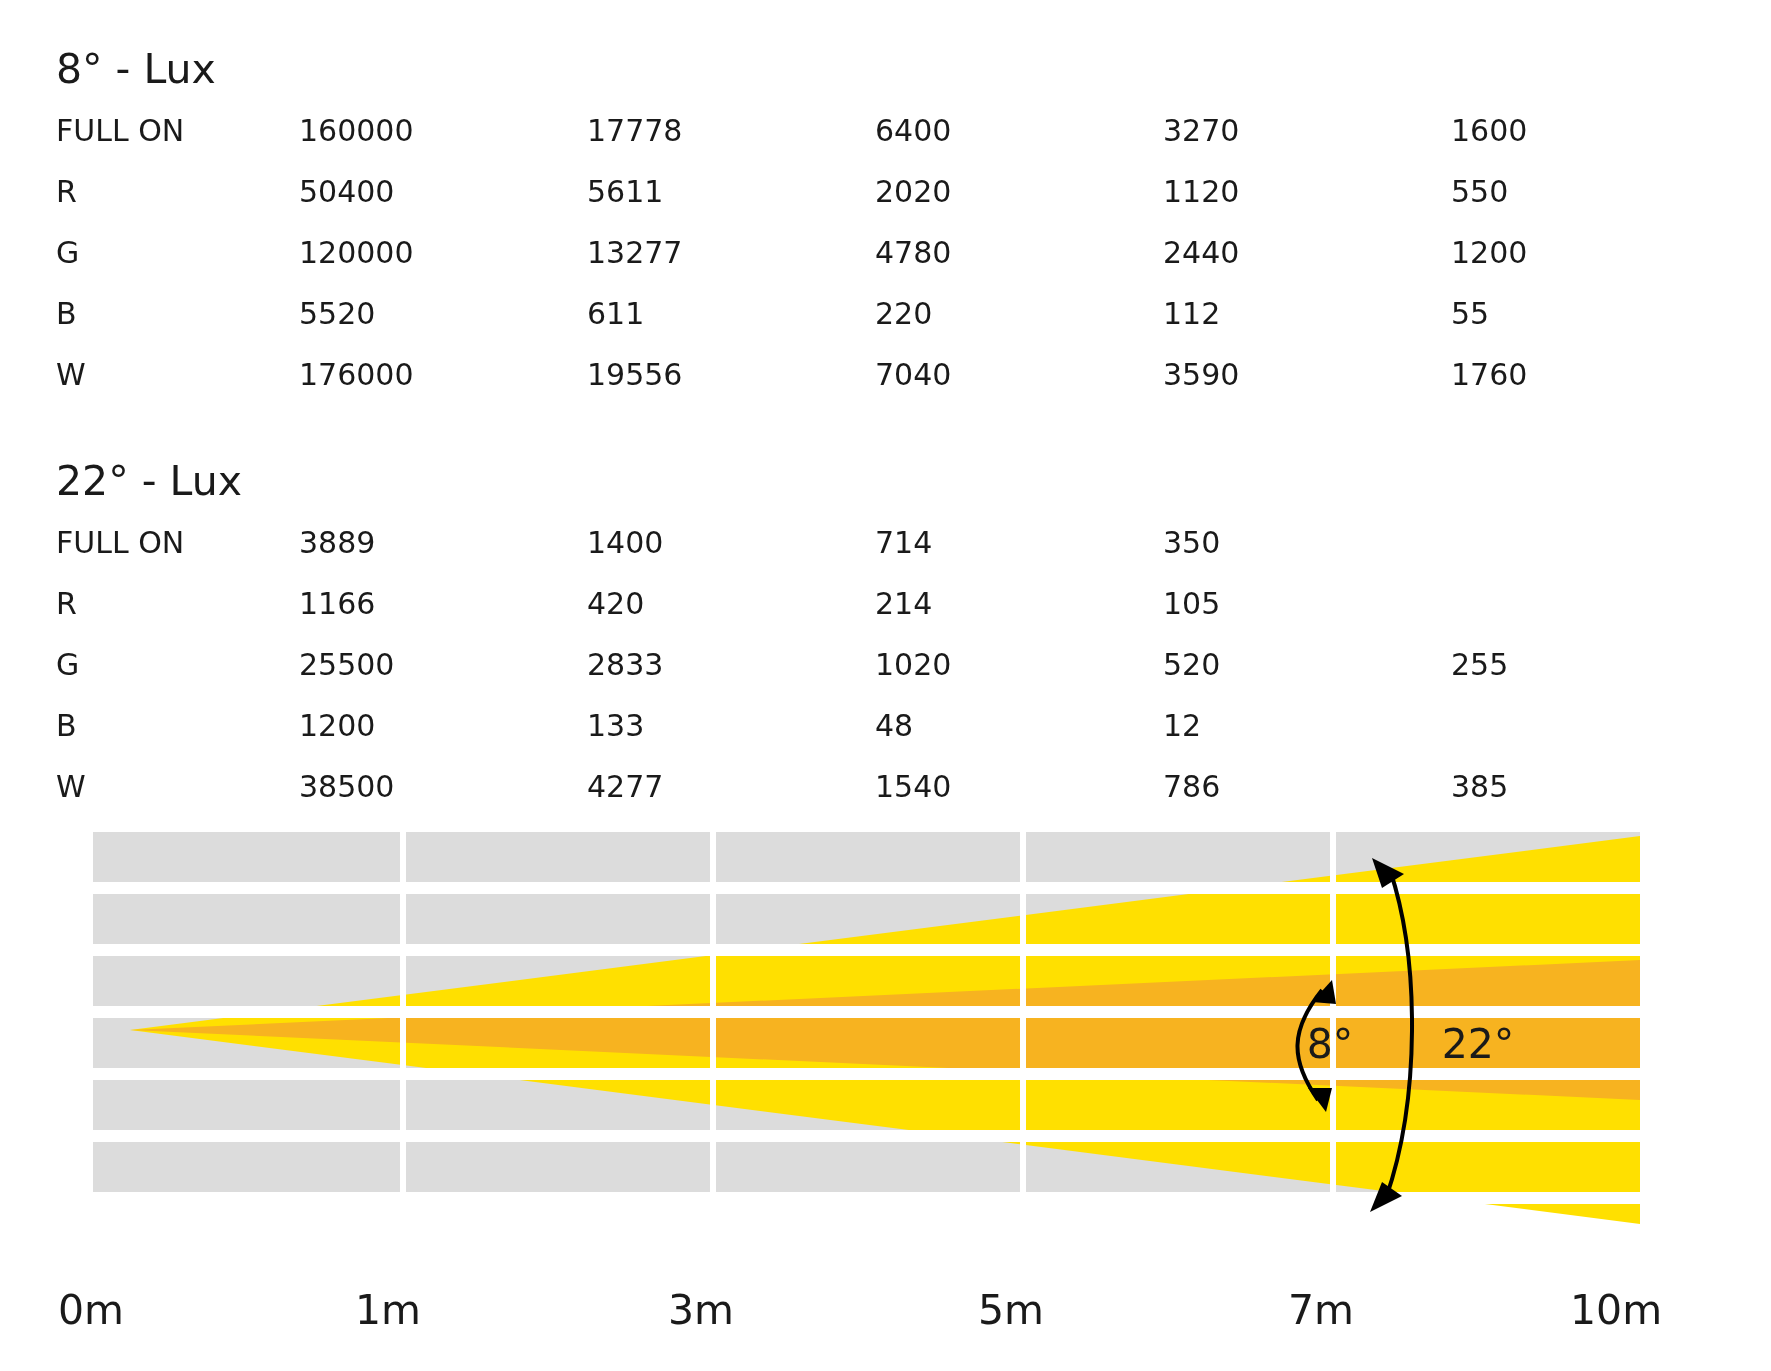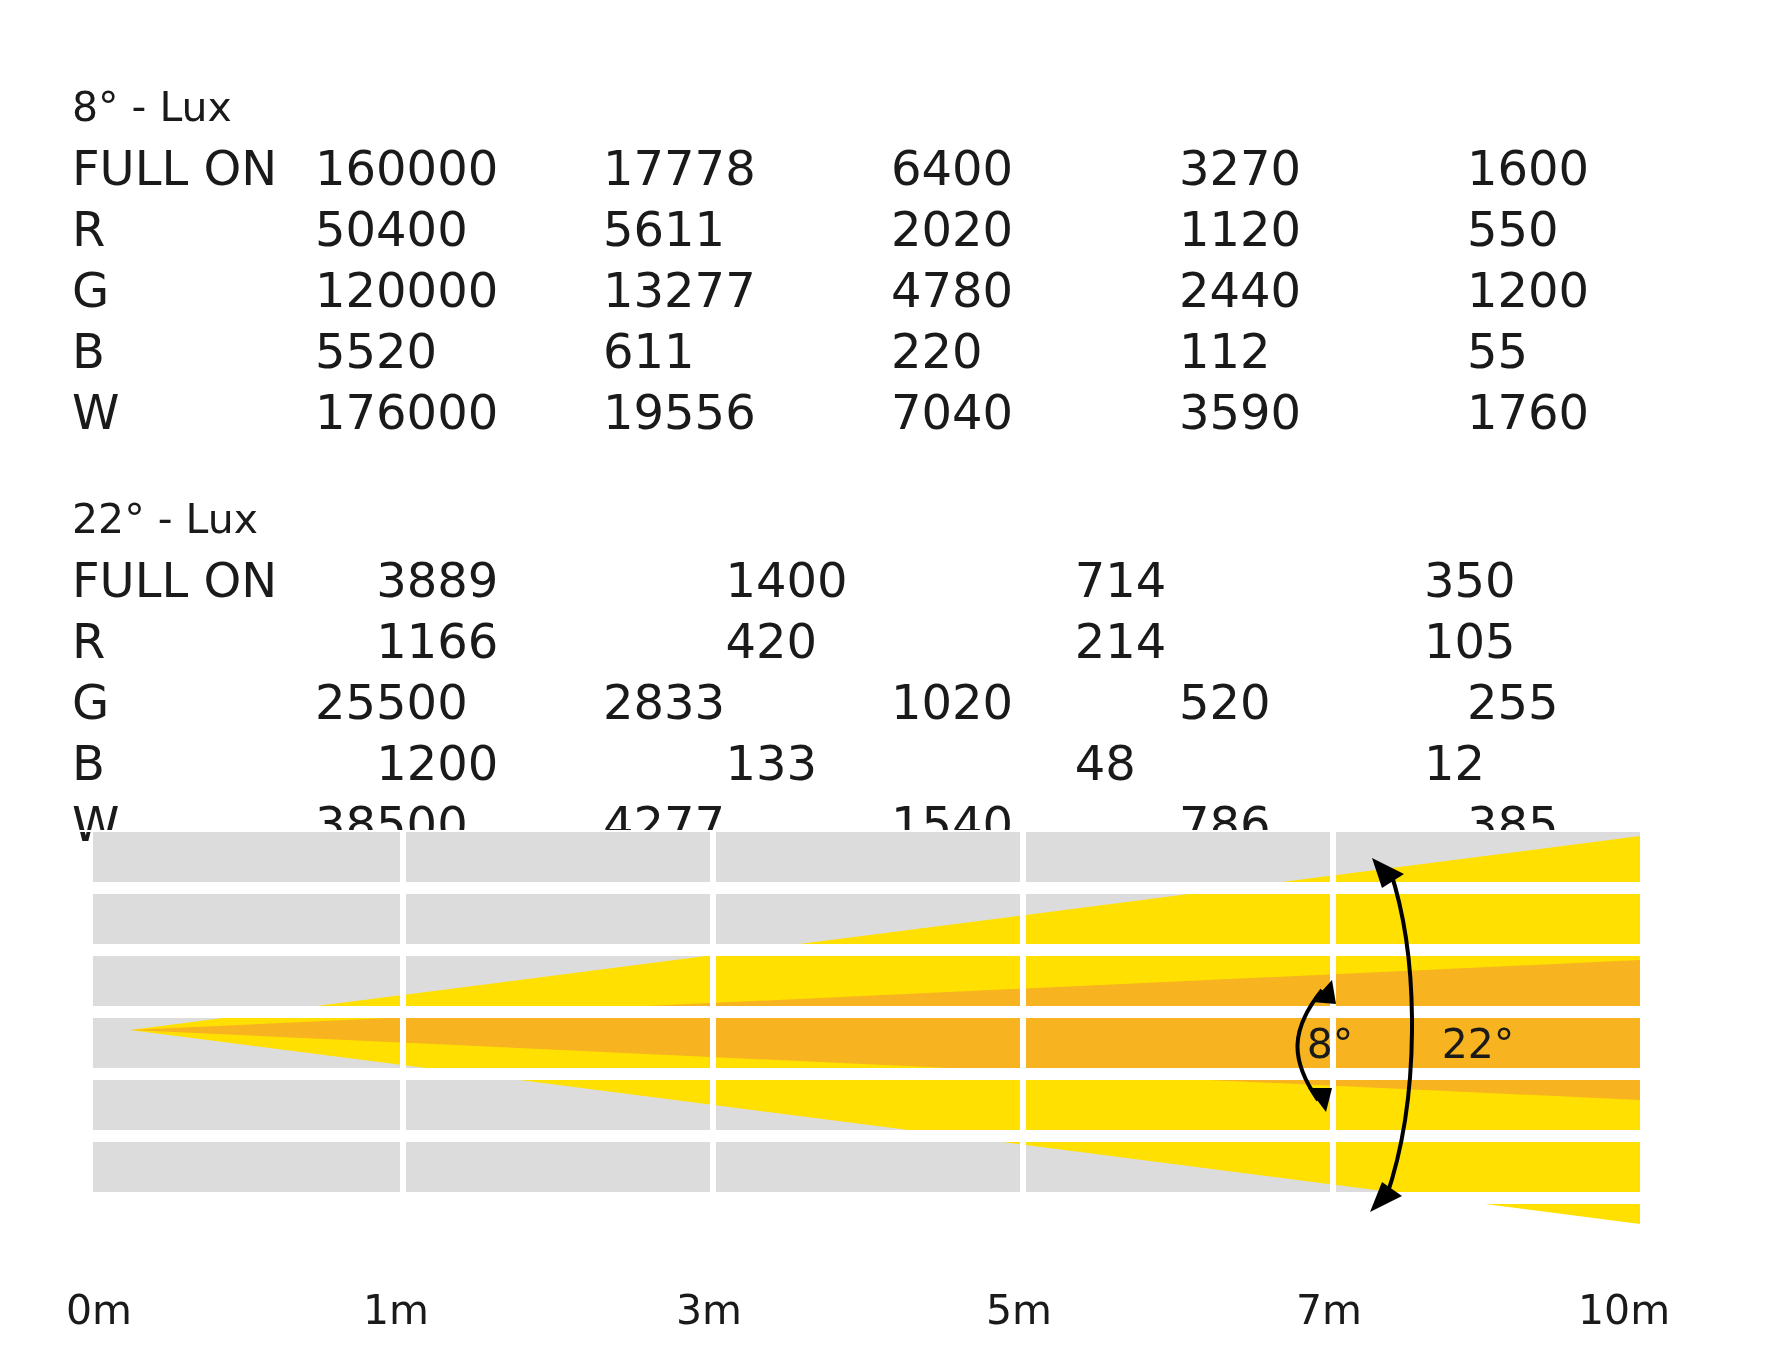--- a/index.html
+++ b/index.html
@@ -19,59 +19,57 @@
   .page {
     position: absolute;
     left: 0; top: 0;
     width: 1771px;
     height: 1371px;
   }
 
   
   .lux-table {
     position: absolute;
-    left: 72px;
+    left: 56px;
     width: 1640px;
-    margin-top: 38px;
   }
   #table-8 { top: 38px; }
   #table-22 { top: 450px; }
 
   .table-title {
     font-size: 41px;
     line-height: 62px;
     white-space: pre;
   }
 
   .lux-row {
     display: flex;
-    font-size: 48px;
+    font-size: 30px;
     line-height: 61px;
     white-space: pre;
-    justify-content: space-between;
   }
   .cell-label { width: 243px; flex: none; }
   .cell-val   { width: 288px; flex: none; }
 
   
   .diagram {
     position: absolute;
     left: 0;
     top: 830px;
     width: 1771px;
     height: 460px;
   }
   .diagram svg {
     display: block;
   }
 
   
   .axis {
     position: absolute;
-    left: 8px;
+    left: 0;
     top: 1285px;
     width: 1701px;
     height: 60px;
   }
   .axis-label {
     position: absolute;
     font-size: 41px;
     line-height: 50px;
     white-space: pre;
   }

